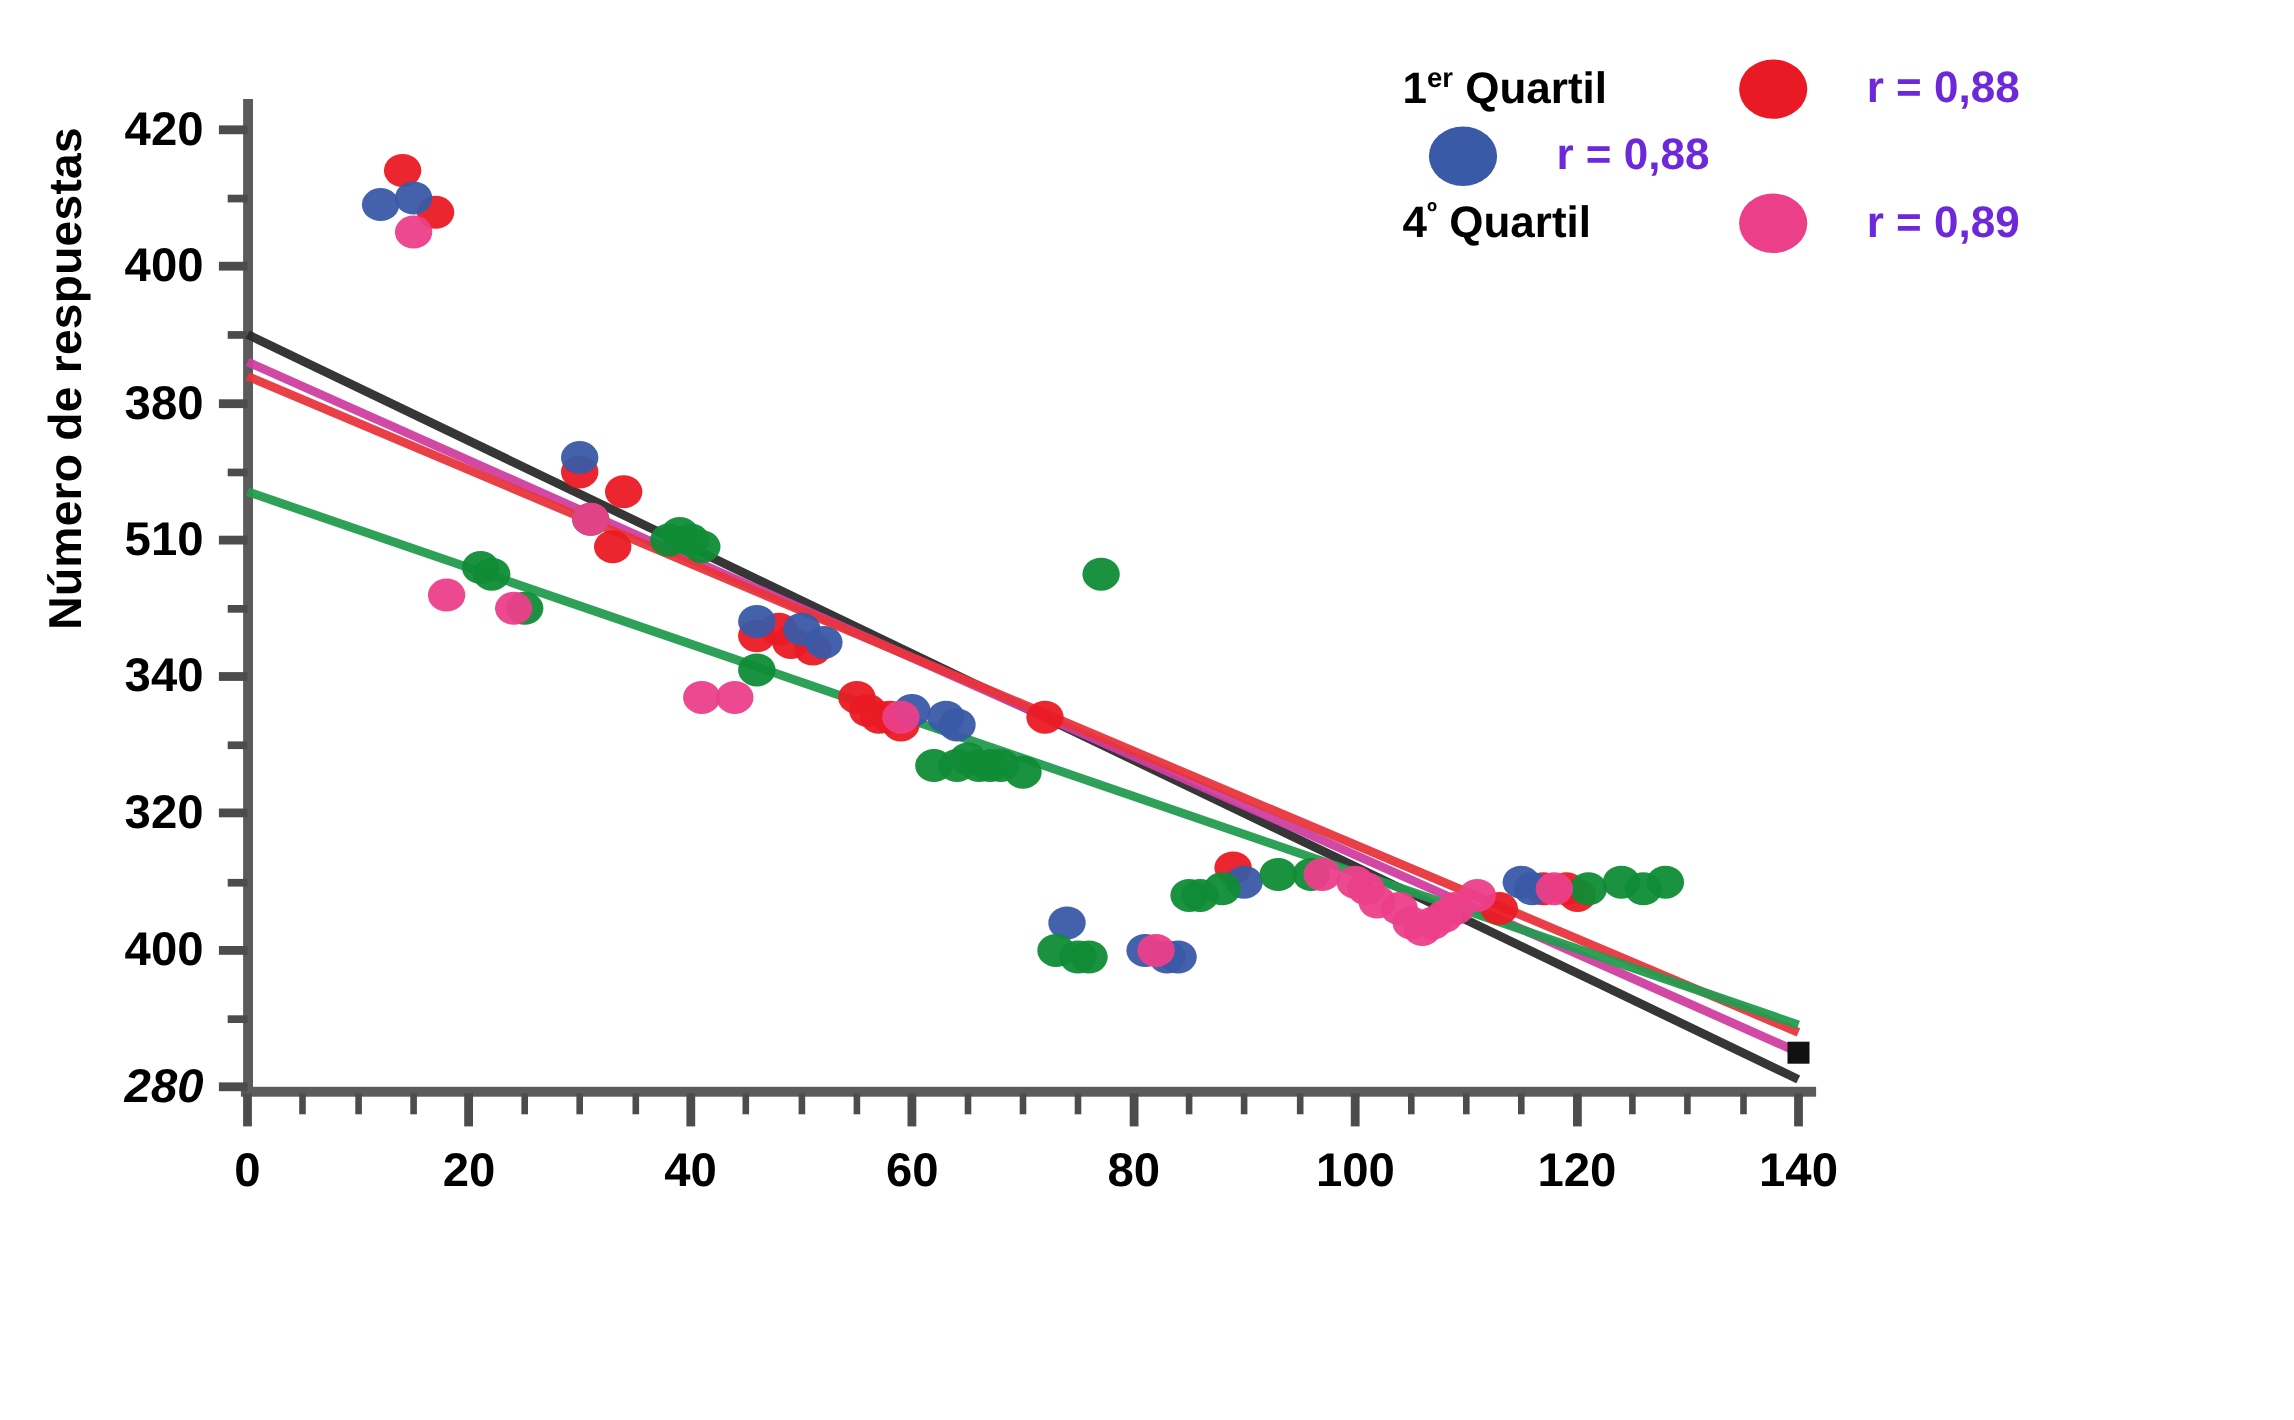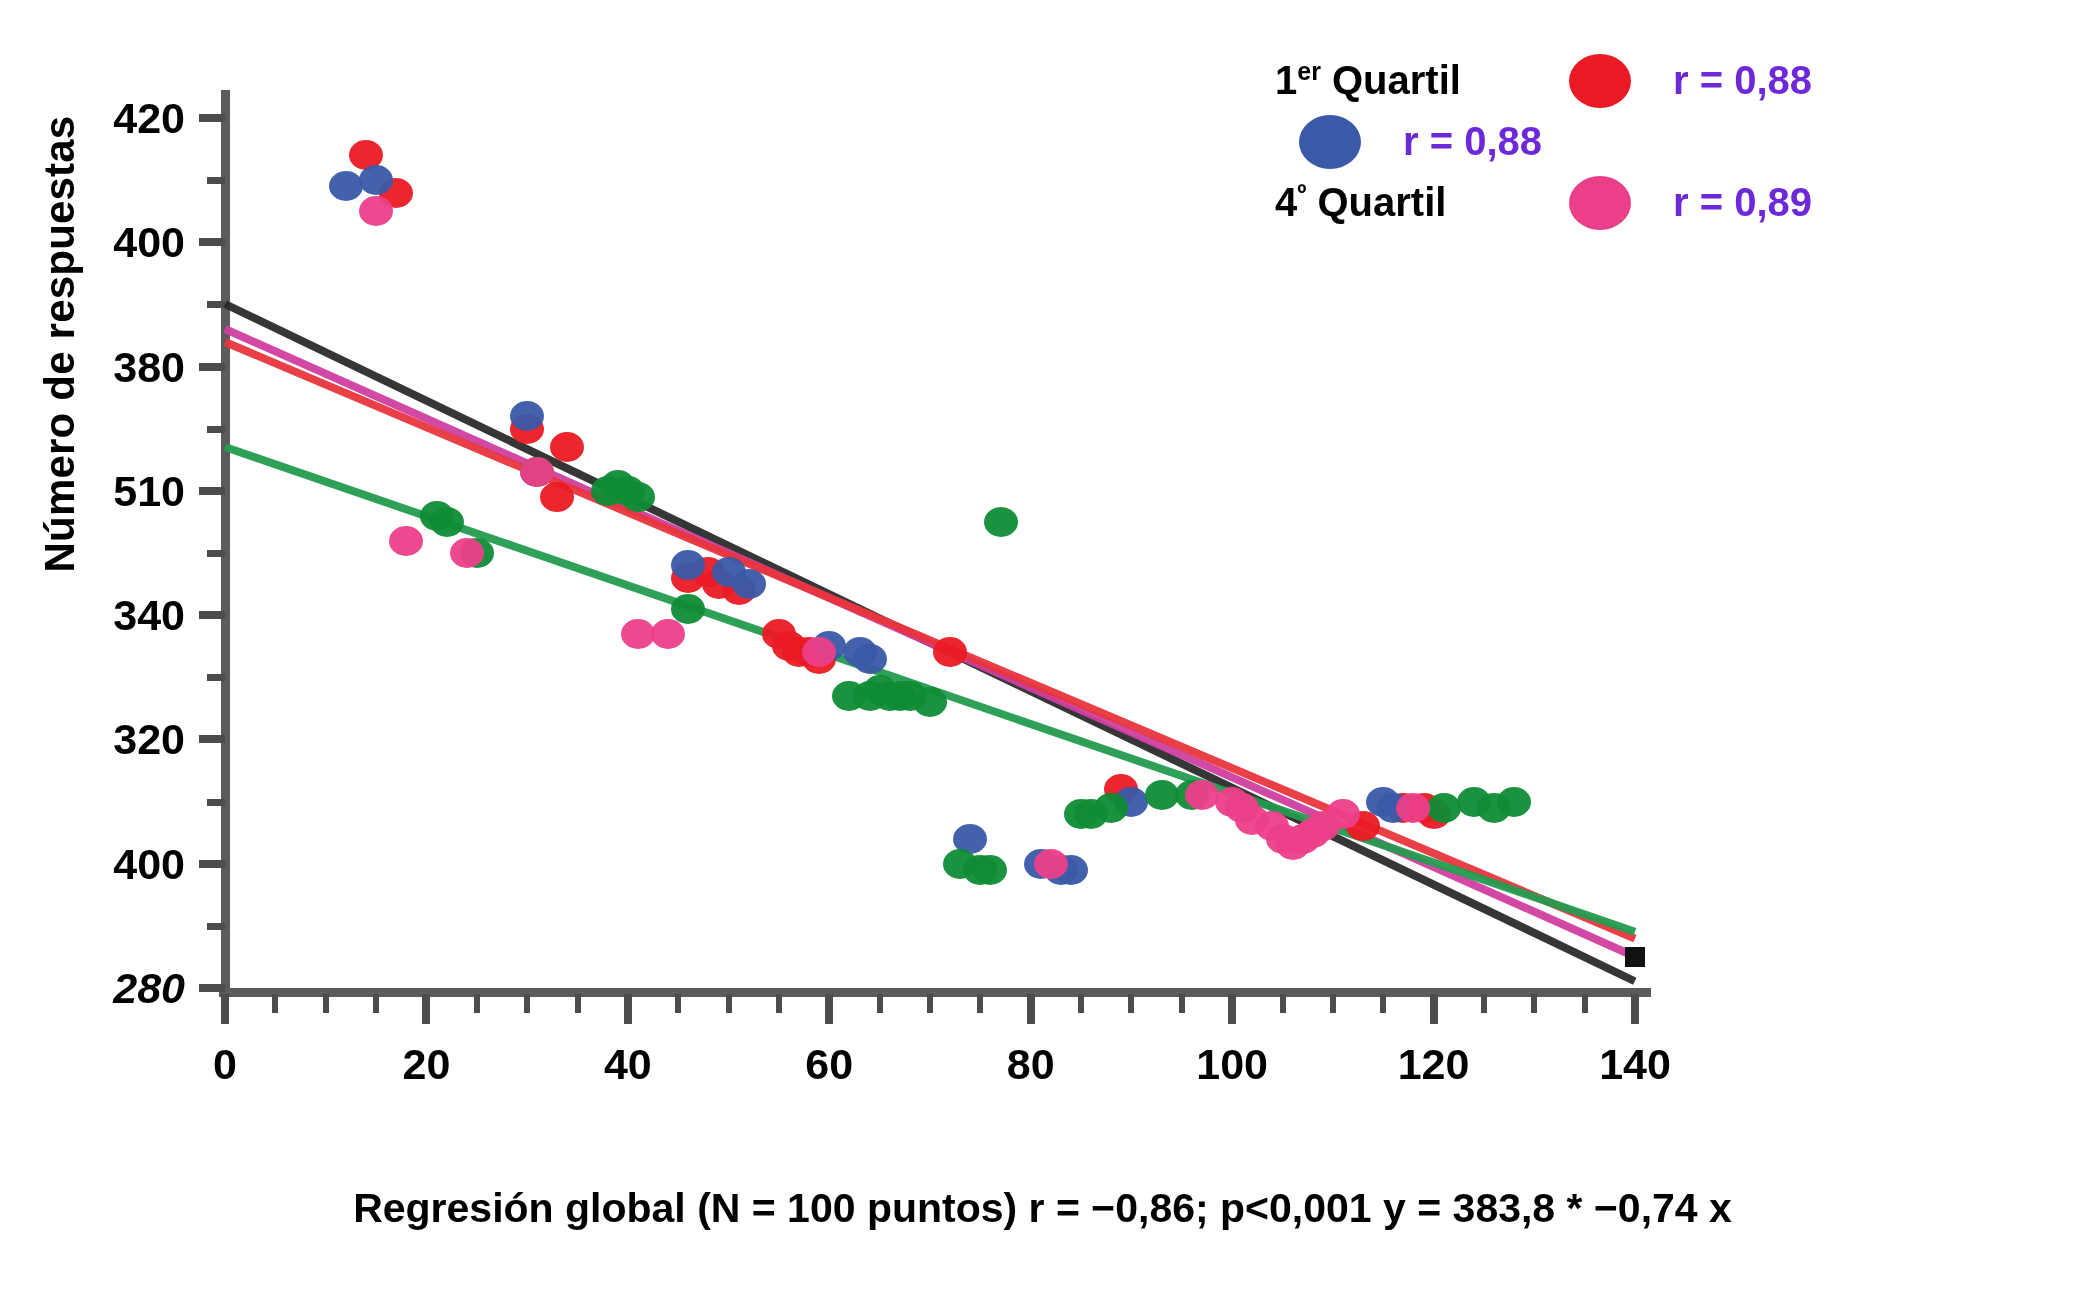--- a/index.html
+++ b/index.html
@@ -24,21 +24,21 @@
   }
   .xtitle{
     position:absolute; left:0; top:1096px; width:2085px; text-align:center;
     font-size:39px; font-weight:bold; color:#000;
   }
   .caption{
     position:absolute; left:0; top:1185px; width:2085px; text-align:center;
     font-size:41px; font-weight:bold; color:#000;
   }
   .legend{ position:absolute; left:1275px; top:50px; }
-  .legend-row{ display:flex; align-items:center; height:61px; margin-bottom:0px;}
+  .legend-row{ display:flex; align-items:center; height:61px; margin-bottom:0px;gap:12px;}
   .legend-label{ width:270px; font-size:40px; font-weight:bold; color:#000; }
   .legend-label sup{ font-size:25px; }
   .legend-swatch-cell{ width:110px; display:flex; justify-content:center; }
   .legend-dot{ width:62px; height:54px; border-radius:50%; }
   .legend-r{ font-size:40px; font-weight:bold; color:#6d28d9; margin-left:18px; }
 
   .plot{ position:absolute; }
   .axis-line{ position:absolute; background:#5b5b5b; }
   .tick{ position:absolute; background:#4c4c4c; }
   .pt{ position:absolute; border-radius:50%; transform:translate(-50%,-50%); }
@@ -223,15 +223,14 @@
       <div class="legend-row">
         <div class="legend-label">4<sup>º</sup> Quartil</div>
         <div class="legend-swatch-cell">
           <div class="legend-dot" style="background: rgb(236, 63, 138);"></div>
         </div>
         <div class="legend-r">r = 0,89</div>
       </div>
     </div>
 
 
-  <div class="caption">Regresión global (N = 100 puntos) r = −0,86; p&lt;0,001 y = 383,8 * −0,74 x</div>
 
 </div>
 
 </body></html>

